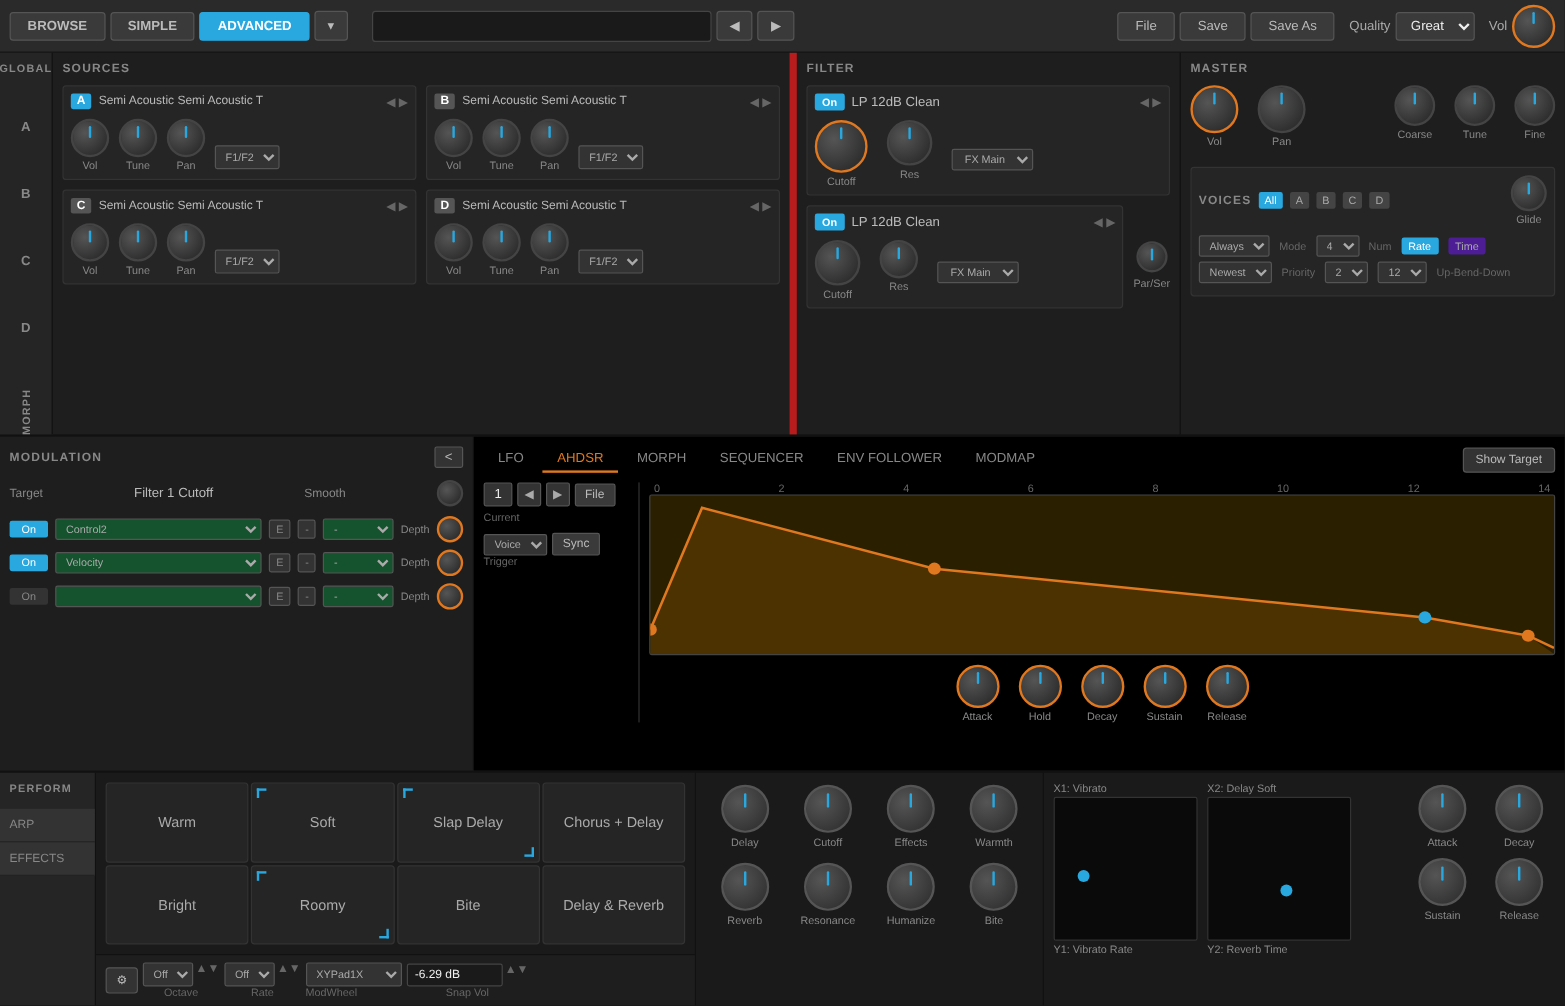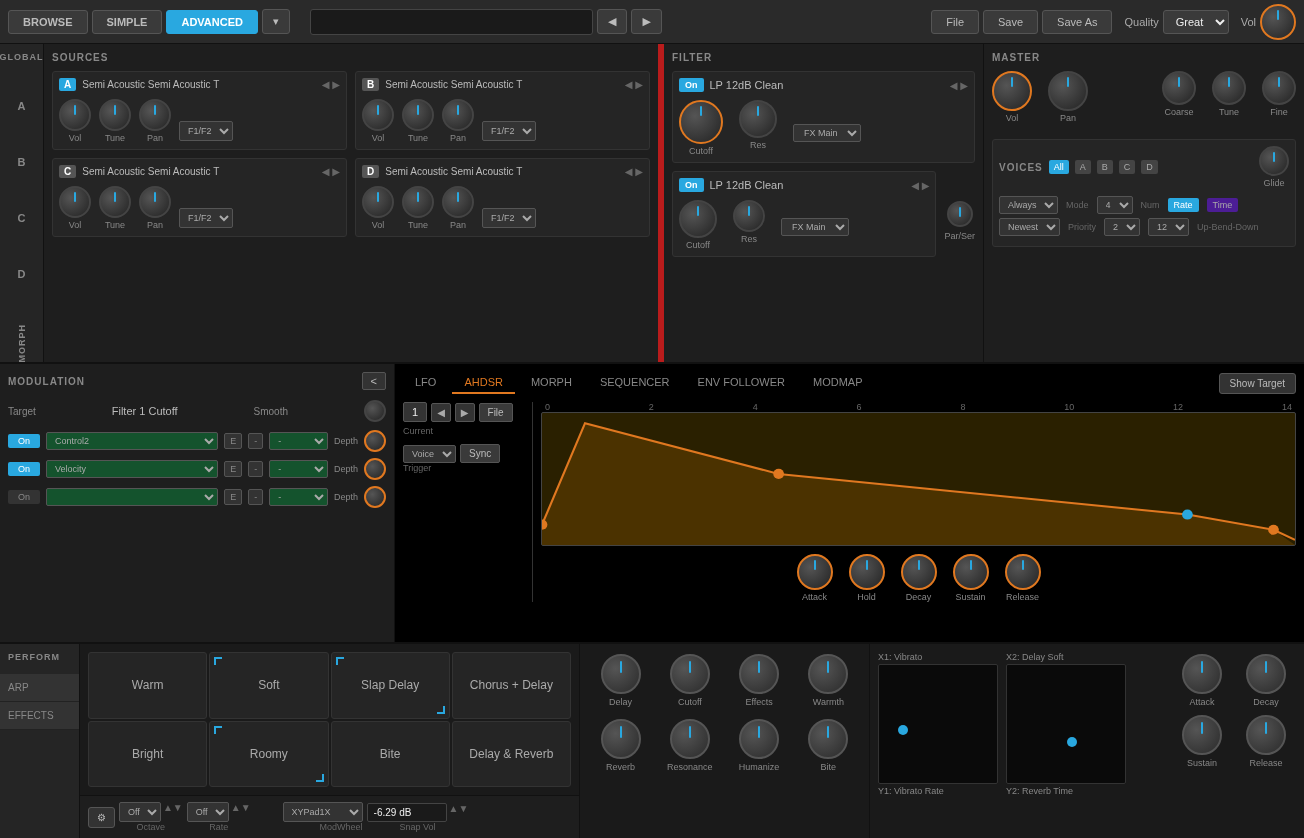--- a/index.html
+++ b/index.html
@@ -1312,21 +1312,21 @@
         </div>
         <div style="display:flex;flex-direction:column;align-items:center;">
           <div style="display:flex;gap:2px;">
             <select class="perf-ctrl-select">
               <option>Off</option>
             </select>
             <span style="color:#666;font-size:10px;cursor:pointer;">▲▼</span>
           </div>
           <span class="perf-ctrl-label">Rate</span>
         </div>
-        <div style="display:flex;flex-direction:column;align-items:flex-end;margin-left:28px;">
+        <div style="display:flex;flex-direction:column;align-items:flex-start;">
           <select class="perf-ctrl-select" style="width:80px;">
             <option>XYPad1X</option>
           </select>
           <span class="perf-ctrl-label">ModWheel</span>
         </div>
         <div style="display:flex;flex-direction:column;align-items:center;">
           <div style="display:flex;gap:2px;">
             <input class="snap-vol-input" type="text" value="-6.29 dB" style="">
             <span style="color:#666;font-size:10px;cursor:pointer;">▲▼</span>
           </div>

